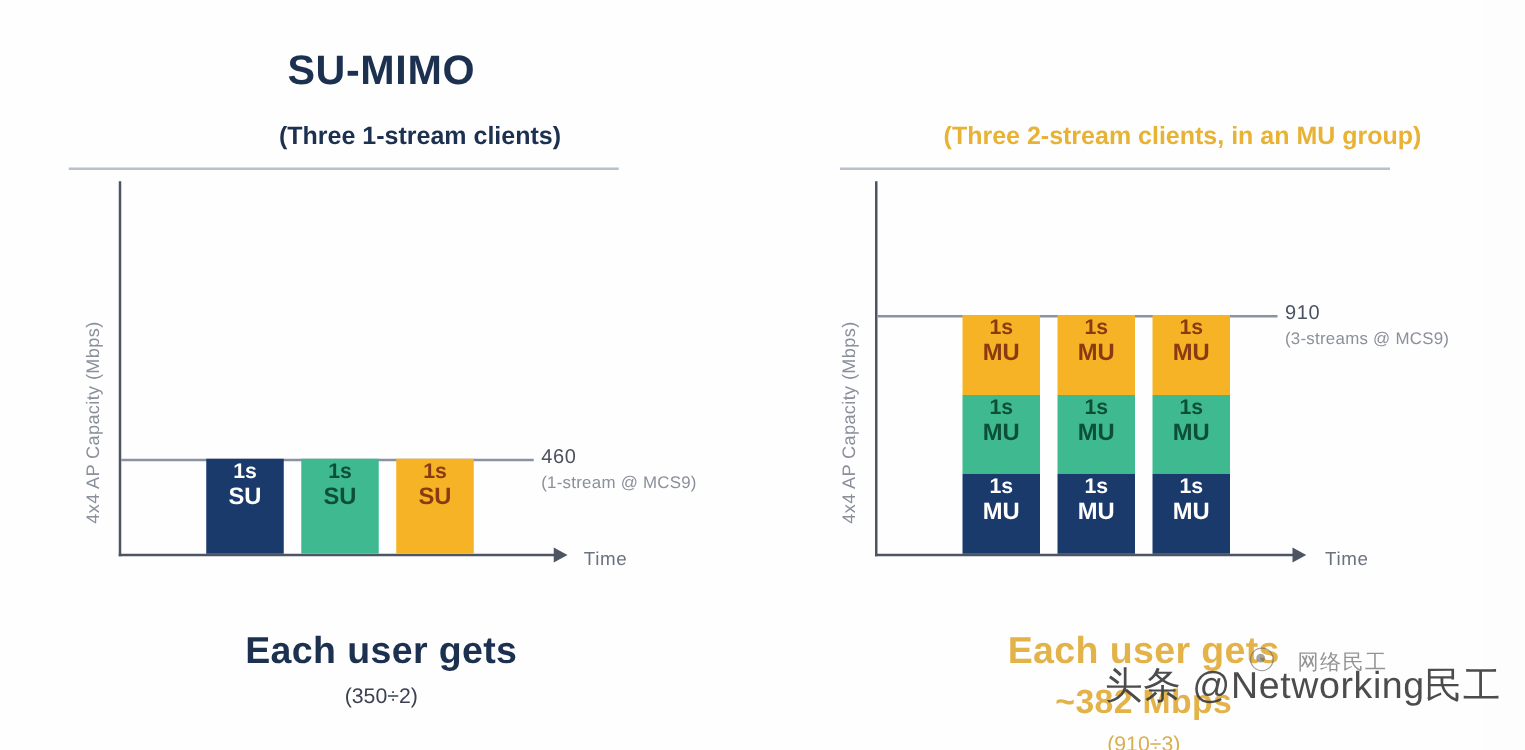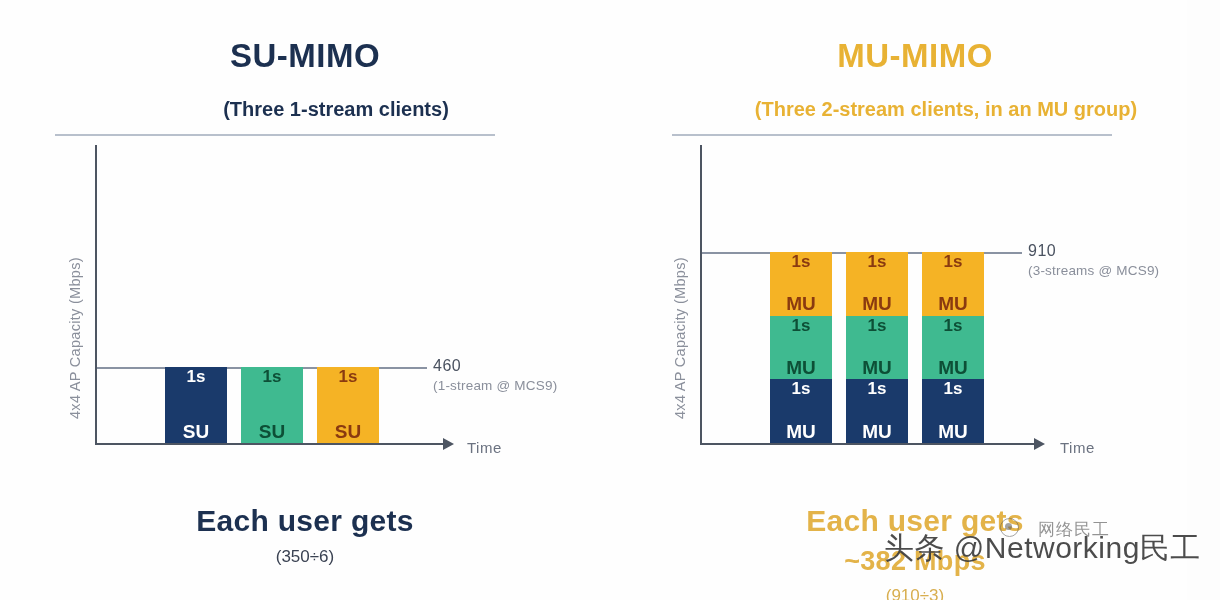--- a/index.html
+++ b/index.html
@@ -129,21 +129,21 @@
   .bar {
     position: absolute;
     box-sizing: border-box;
     display: flex;
     flex-direction: column;
   }
   .seg {
     display: flex;
     flex-direction: column;
     align-items: center;
-    justify-content: space-between;
+    justify-content: flex-start;
     box-sizing: border-box;
     line-height: 1.18;
   }
   .seg .s1 { font-size: 17px; font-weight: bold; }
   .seg .s2 { font-size: 19px; font-weight: bold; }
 
   .seg-navy  { background: #1a3a6b; color: #ffffff; }
   .seg-green { background: #3fba90; color: #0d4f36; }
   .seg-amber { background: #f5b325; color: #8a3a10; }
 
@@ -248,27 +248,26 @@
         <div class="seg seg-amber" style="height:100%">
           <span class="s1">1s</span>
           <span class="s2">SU</span>
         </div>
       </div>
 
     </div>
 
     <div class="concl" id="su-concl">
       <div class="l1">Each user gets</div>
-      <div class="l3">(350÷6)</div>
+      <div class="l3">(350÷2)</div>
     </div>
   </div>
 
   <div class="panel" id="panel-mu">
 
-    <div class="panel-title" id="mu-title">MU-MIMO</div>
     <div class="panel-sub" id="mu-sub">(Three 2-stream clients, in an MU group)</div>
   </div>
 
   <div class="hr-rule" id="mu-rule"></div>
 
   <div class="plot" id="mu-plot">
 
     <div class="y-axis"></div>
     <div class="x-axis" id="mu-xaxis"></div>
     <div class="x-arrow" id="mu-arrow"></div>

